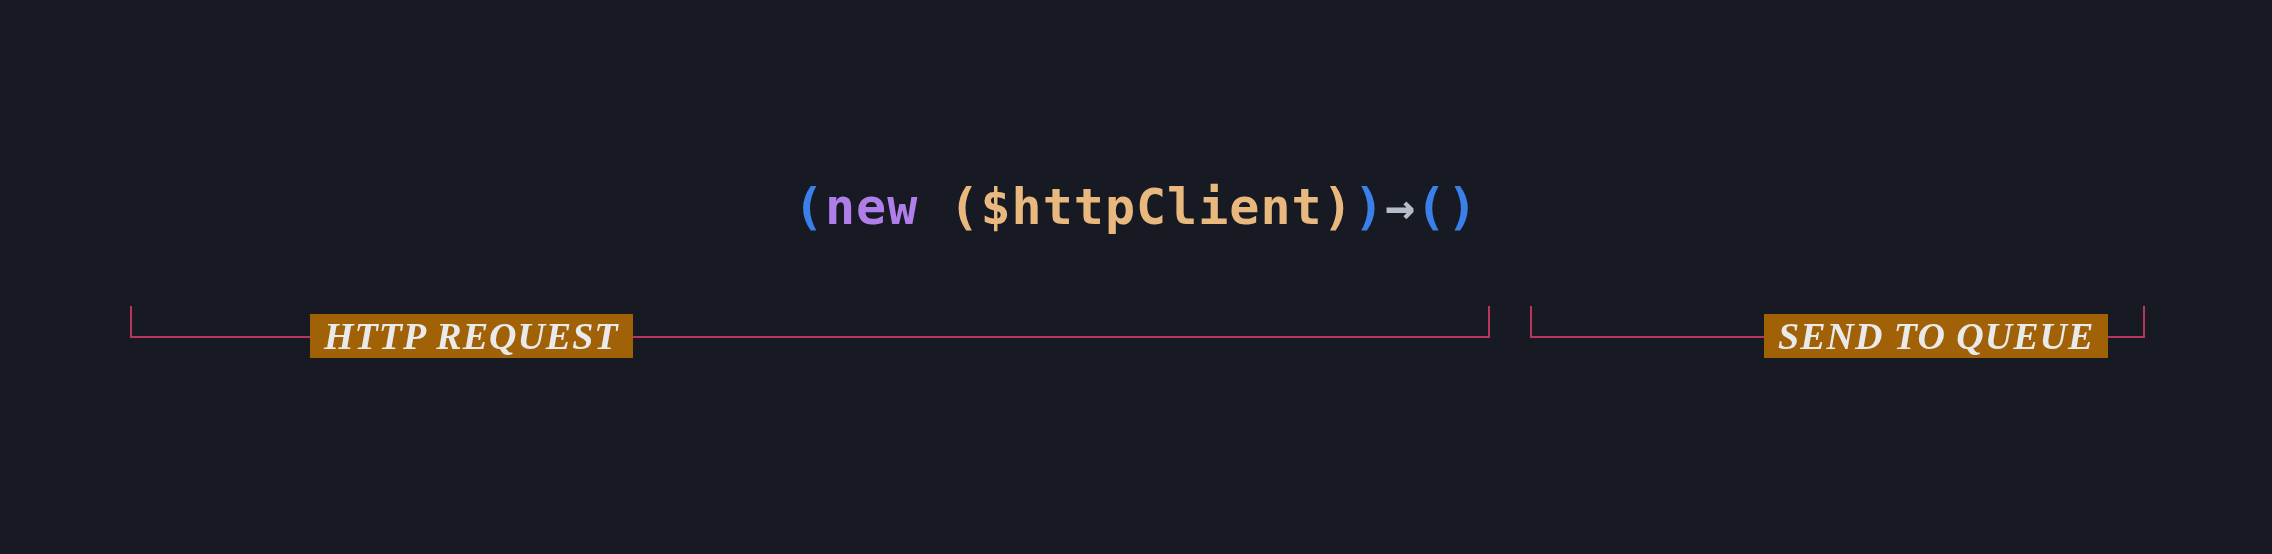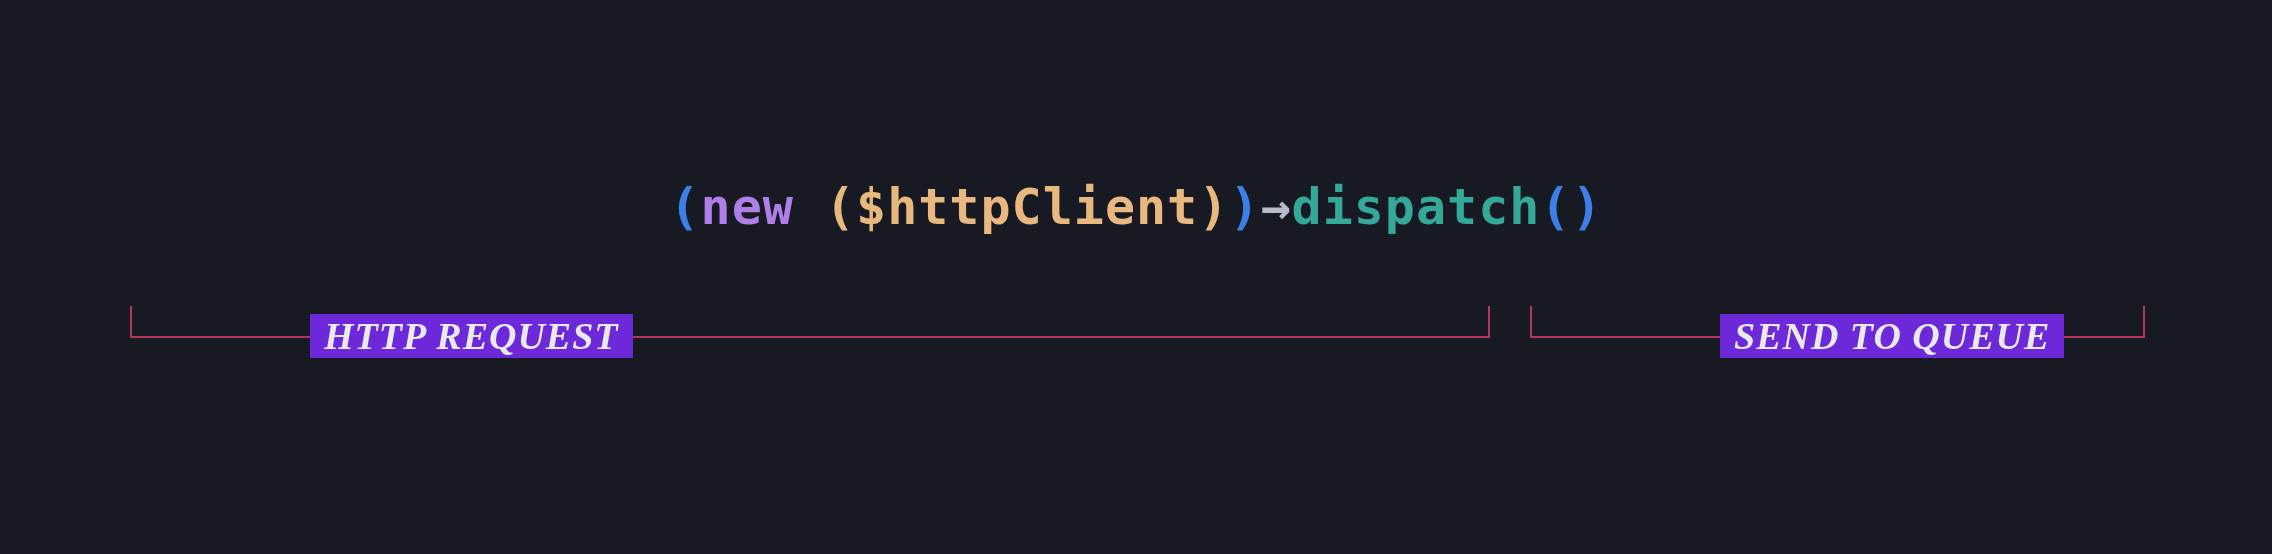--- a/index.html
+++ b/index.html
@@ -47,42 +47,41 @@
 }
 .bracket-label {
   position: absolute;
   top: 8px;
   color: #e9eaec;
   font-family: "Brush Script MT", "Segoe Script", cursive;
   font-size: 38px;
   font-weight: 700;
   font-style: italic;
   letter-spacing: 1px;
-  background: #6d28d9;
+  background: #a16207;
   padding: 0 14px;
   text-transform: uppercase;
   white-space: nowrap;
 }
 .bracket-1 { left: 130px; width: 1360px; }
 .label-1 { left: 310px; }
 .bracket-2 { left: 1530px; width: 615px; }
-.label-2 { left: 1720px; }
+.label-2 { left: 1764px; }
 </style>
 </head>
 <body>
 
 <div class="code-line">
   <span class="tk-paren-outer">(</span>
   <span class="tk-new">new </span>
   <span class="tk-paren-inner">(</span>
   <span class="tk-var">$httpClient</span>
   <span class="tk-paren-inner">)</span>
   <span class="tk-paren-outer">)</span>
   <span class="tk-arrow">→</span>
-  <span class="tk-method">dispatch</span>
   <span class="tk-paren-outer">(</span>
   <span class="tk-paren-outer">)</span>
 </div>
 
 <div class="annotations">
   <div class="bracket bracket-1"></div>
   <div class="bracket-label label-1">HTTP Request</div>
   <div class="bracket bracket-2"></div>
   <div class="bracket-label label-2">Send to queue</div>
 </div>

